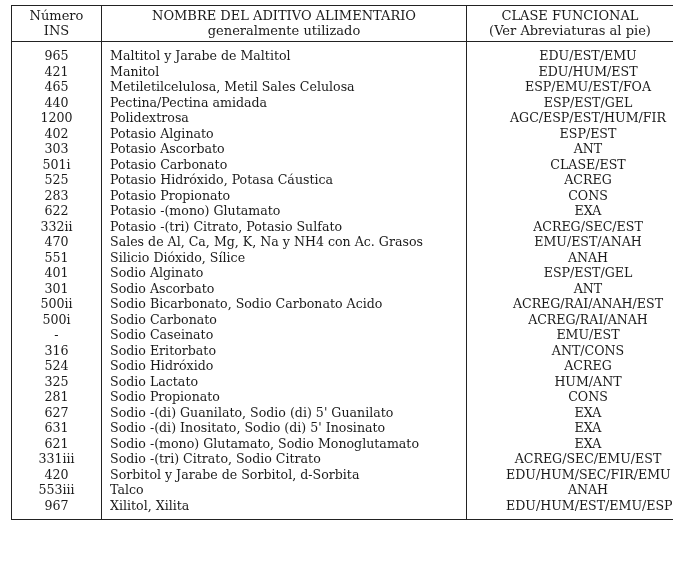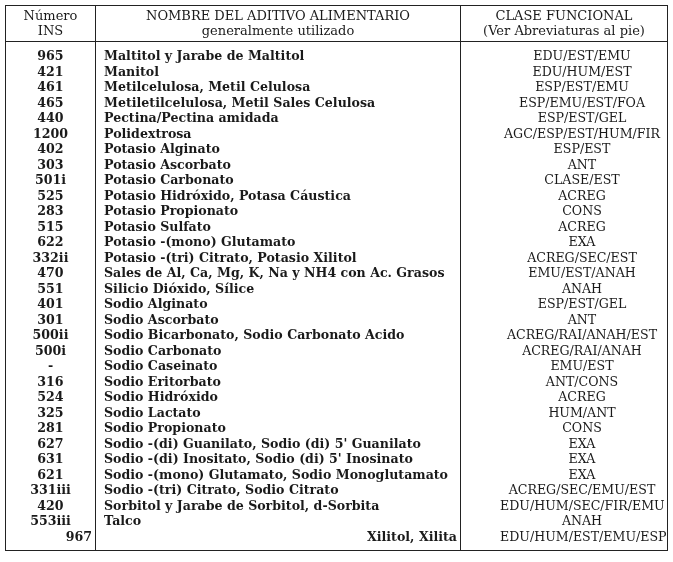--- a/index.html
+++ b/index.html
@@ -10,21 +10,21 @@
     body {
       width: 673px;
       height: 562px;
       position: relative;
       overflow: hidden;
       font-family: "DejaVu Serif", "Liberation Serif", serif;
       color: #1a1a1a;
     }
     .doc-table {
       position: absolute;
-      left: 5px;
+      left: 11px;
       top: 5px;
       width: 662px;
       border-collapse: collapse;
       table-layout: fixed;
       border: 1.5px solid #222;
     }
     .doc-table col.c1 { width: 90px; }
     .doc-table col.c2 { width: 365px; }
     .doc-table col.c3 { width: 207px; }
     .doc-table th {
@@ -41,25 +41,25 @@
     .doc-table th:first-child { border-left: none; }
     .doc-table td {
       font-size: 12.6px;
       line-height: 15.5px;
       height: 15.5px;
       padding: 0 3px;
       border-left: 1.5px solid #222;
       white-space: nowrap;
       overflow: hidden;
     }
-    .doc-table td:first-child { border-left: none; text-align: center; font-weight: bold; }
-    .doc-table td.name { text-align: left; padding-left: 8px; font-weight: bold; }
+    .doc-table td:first-child { border-left: none; text-align: center; }
+    .doc-table td.name { text-align: left; padding-left: 8px; }
     .doc-table td.clase { text-align: center; padding-left: 39px; }
     .doc-table tbody tr:first-child td { padding-top: 6px; }
-    .doc-table tbody tr:last-child td { padding-bottom: 6px; text-align: right; }
+    .doc-table tbody tr:last-child td { padding-bottom: 6px; }
   </style>
 </head>
 <body>
 
 <table class="doc-table">
   <colgroup>
     <col class="c1">
       <col class="c2">
       <col class="c3">
   </colgroup>
@@ -84,25 +84,20 @@
         <td>965</td>
         <td class="name">Maltitol y Jarabe de Maltitol</td>
         <td class="clase">EDU/EST/EMU</td>
       </tr>
       <tr>
         <td>421</td>
         <td class="name">Manitol</td>
         <td class="clase">EDU/HUM/EST</td>
       </tr>
       <tr>
-        <td>461</td>
-        <td class="name">Metilcelulosa, Metil Celulosa</td>
-        <td class="clase">ESP/EST/EMU</td>
-      </tr>
-      <tr>
         <td>465</td>
         <td class="name">Metiletilcelulosa, Metil Sales Celulosa</td>
         <td class="clase">ESP/EMU/EST/FOA</td>
       </tr>
       <tr>
         <td>440</td>
         <td class="name">Pectina/Pectina amidada</td>
         <td class="clase">ESP/EST/GEL</td>
       </tr>
       <tr>
@@ -129,32 +124,27 @@
         <td>525</td>
         <td class="name">Potasio Hidróxido, Potasa Cáustica</td>
         <td class="clase">ACREG</td>
       </tr>
       <tr>
         <td>283</td>
         <td class="name">Potasio Propionato</td>
         <td class="clase">CONS</td>
       </tr>
       <tr>
-        <td>515</td>
-        <td class="name">Potasio Sulfato</td>
-        <td class="clase">ACREG</td>
-      </tr>
-      <tr>
         <td>622</td>
         <td class="name">Potasio -(mono) Glutamato</td>
         <td class="clase">EXA</td>
       </tr>
       <tr>
         <td>332ii</td>
-        <td class="name">Potasio -(tri) Citrato, Potasio Xilitol</td>
+        <td class="name">Potasio -(tri) Citrato, Potasio Sulfato</td>
         <td class="clase">ACREG/SEC/EST</td>
       </tr>
       <tr>
         <td>470</td>
         <td class="name">Sales de Al, Ca, Mg, K, Na y NH4 con Ac. Grasos</td>
         <td class="clase">EMU/EST/ANAH</td>
       </tr>
       <tr>
         <td>551</td>
         <td class="name">Silicio Dióxido, Sílice</td>

